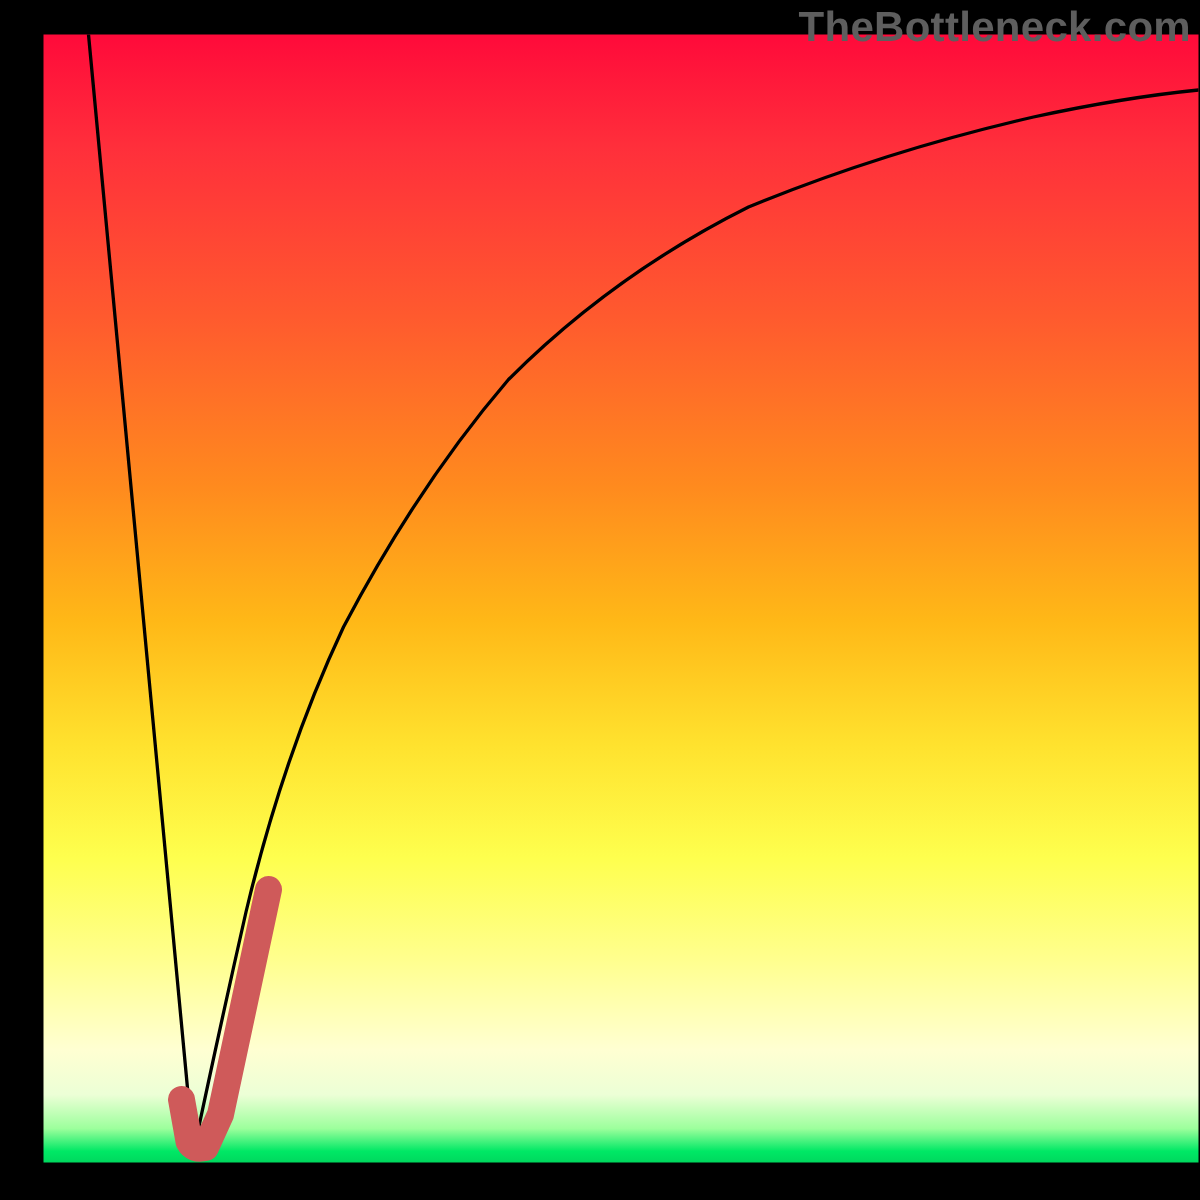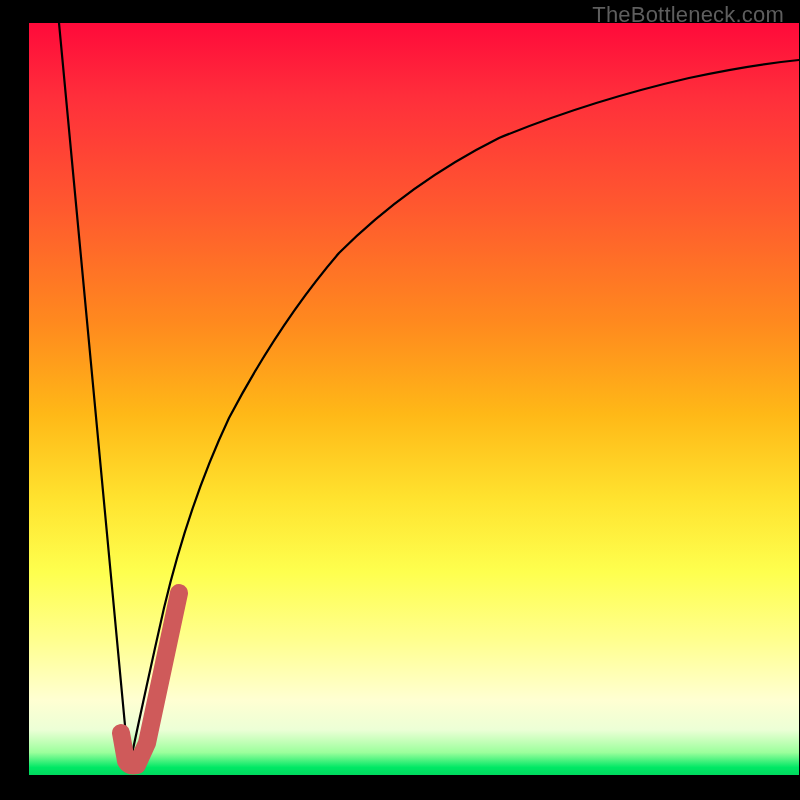--- a/index.html
+++ b/index.html
@@ -35,24 +35,24 @@
       #ffffd2 90%,
       #ecffd6 94%,
       #9cff9c 97%,
       #00e865 99%,
       #00d85e 100%
     );
   }
   .watermark {
     position: absolute;
     top: 2px;
-    right: 16px;
+    right: 6px;
     color: #5e5e5e;
-    font-size: 22px;
-    font-weight: 400;
+    font-size: 28px;
+    font-weight: 700;
     letter-spacing: 0.2px;
     user-select: none;
   }
   svg.curves {
     position: absolute;
     left: 0;
     top: 0;
     width: 770px;
     height: 752px;
   }

